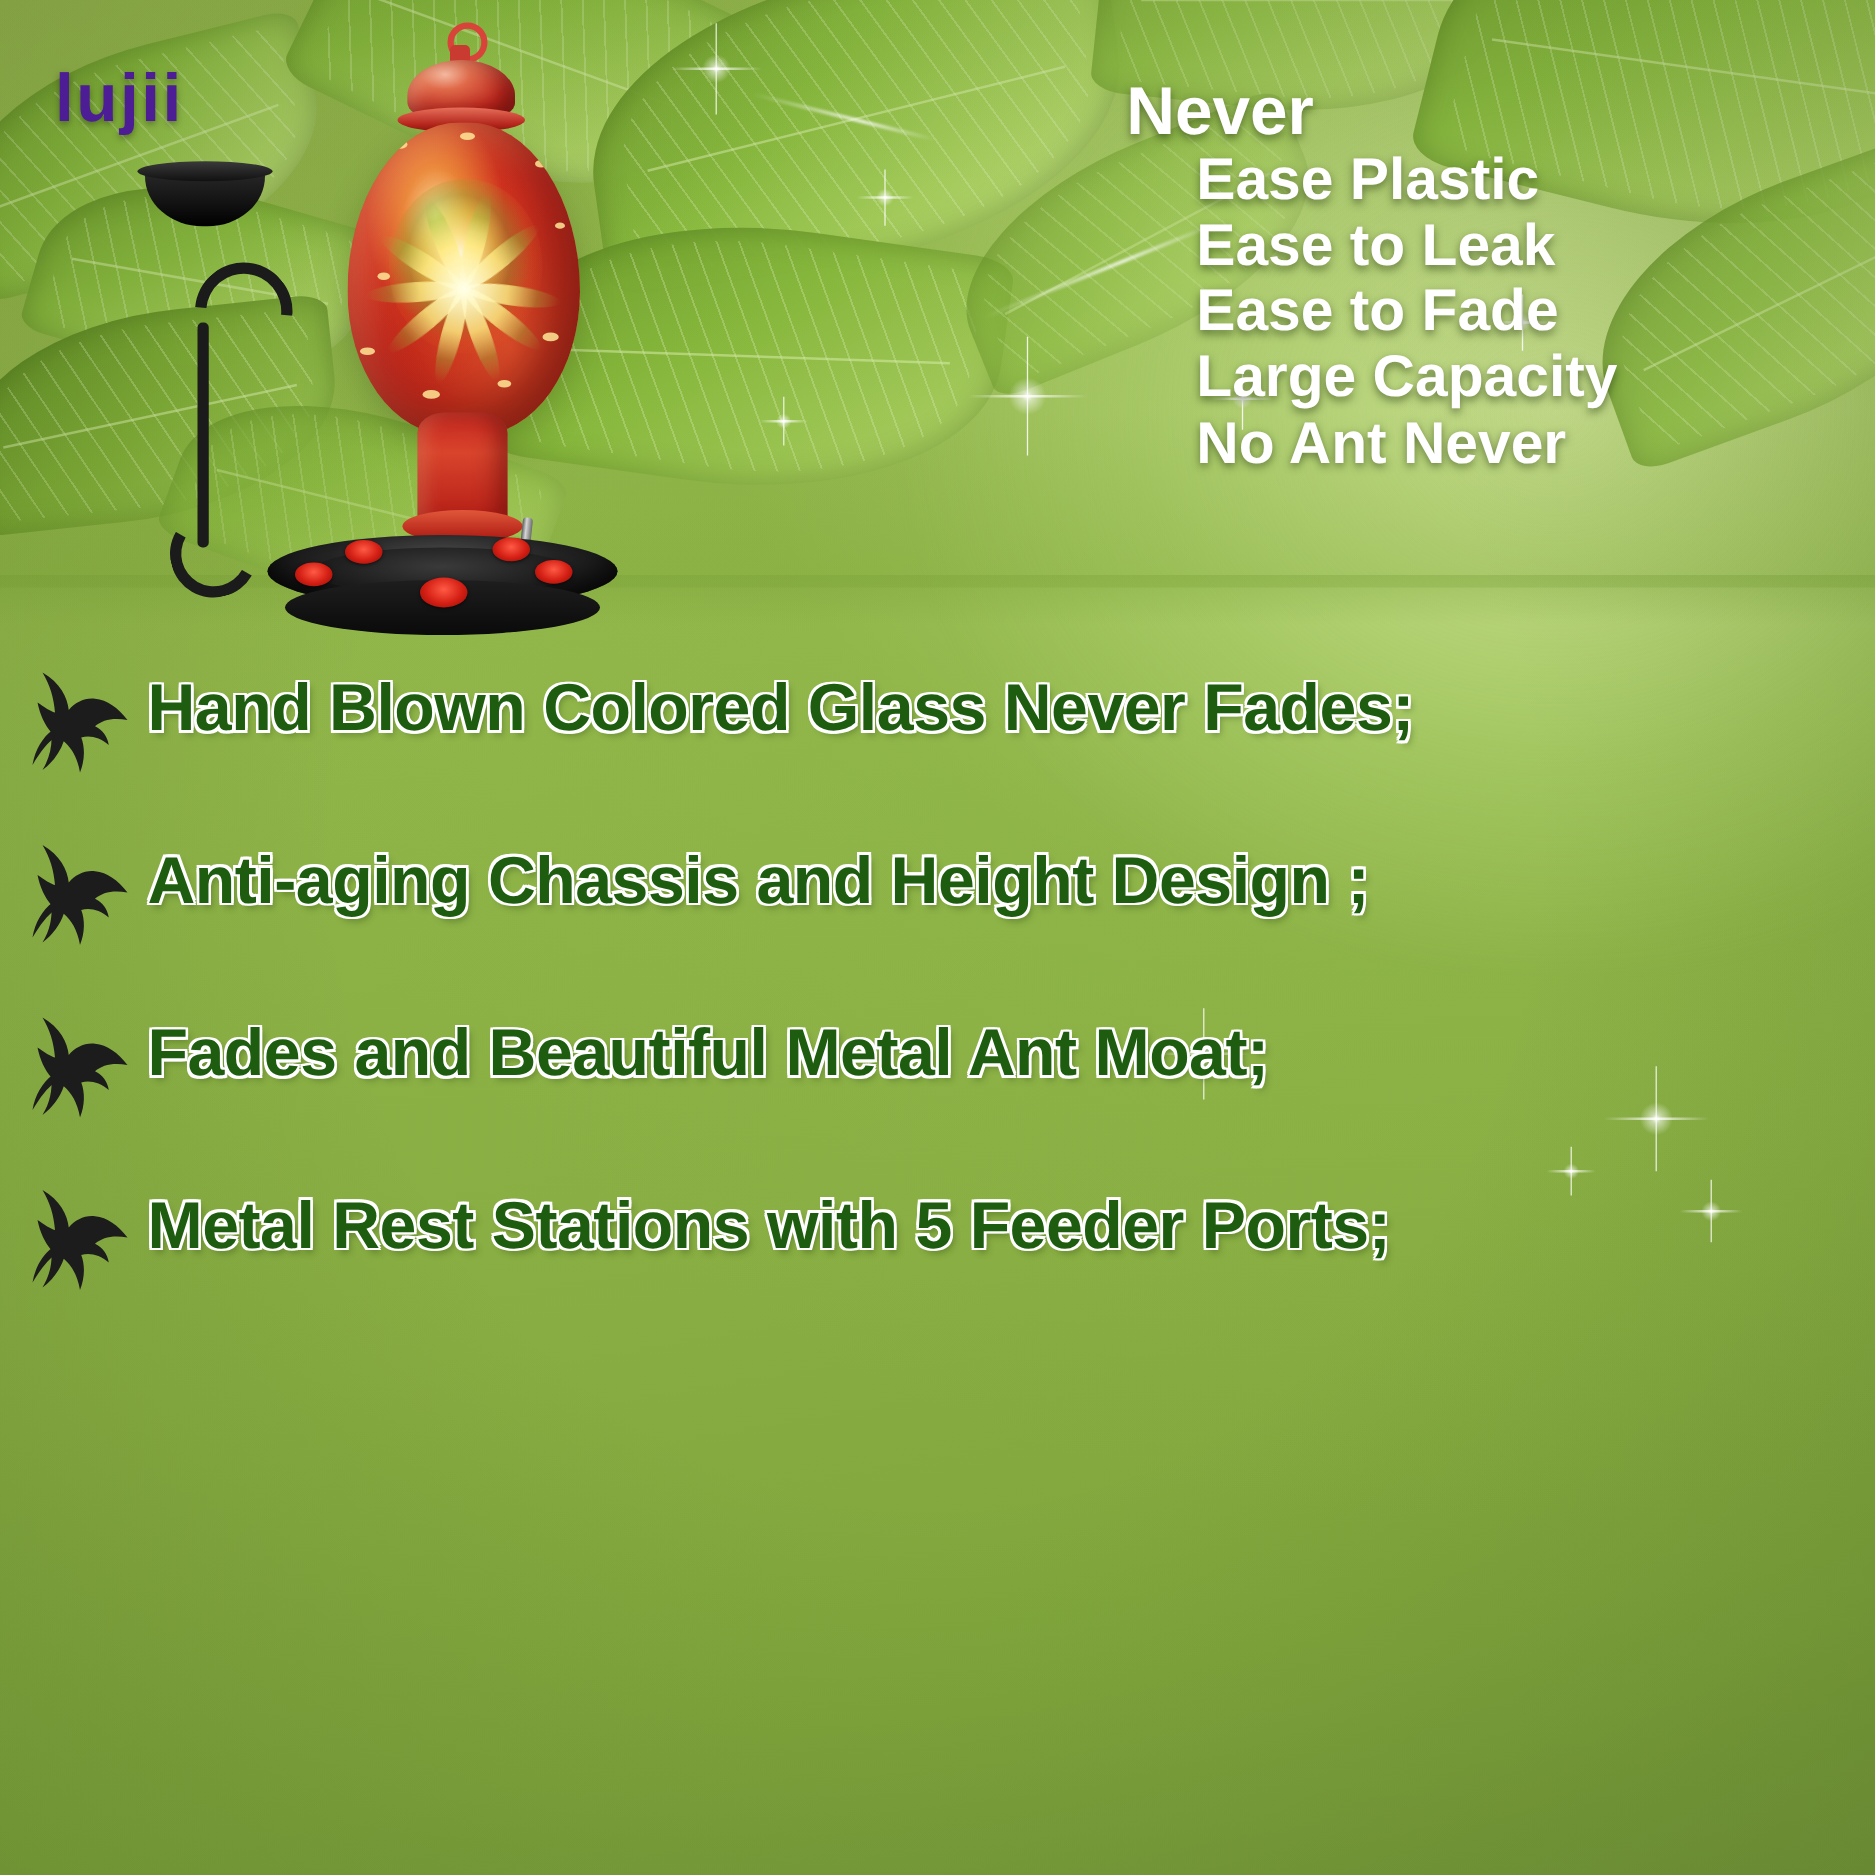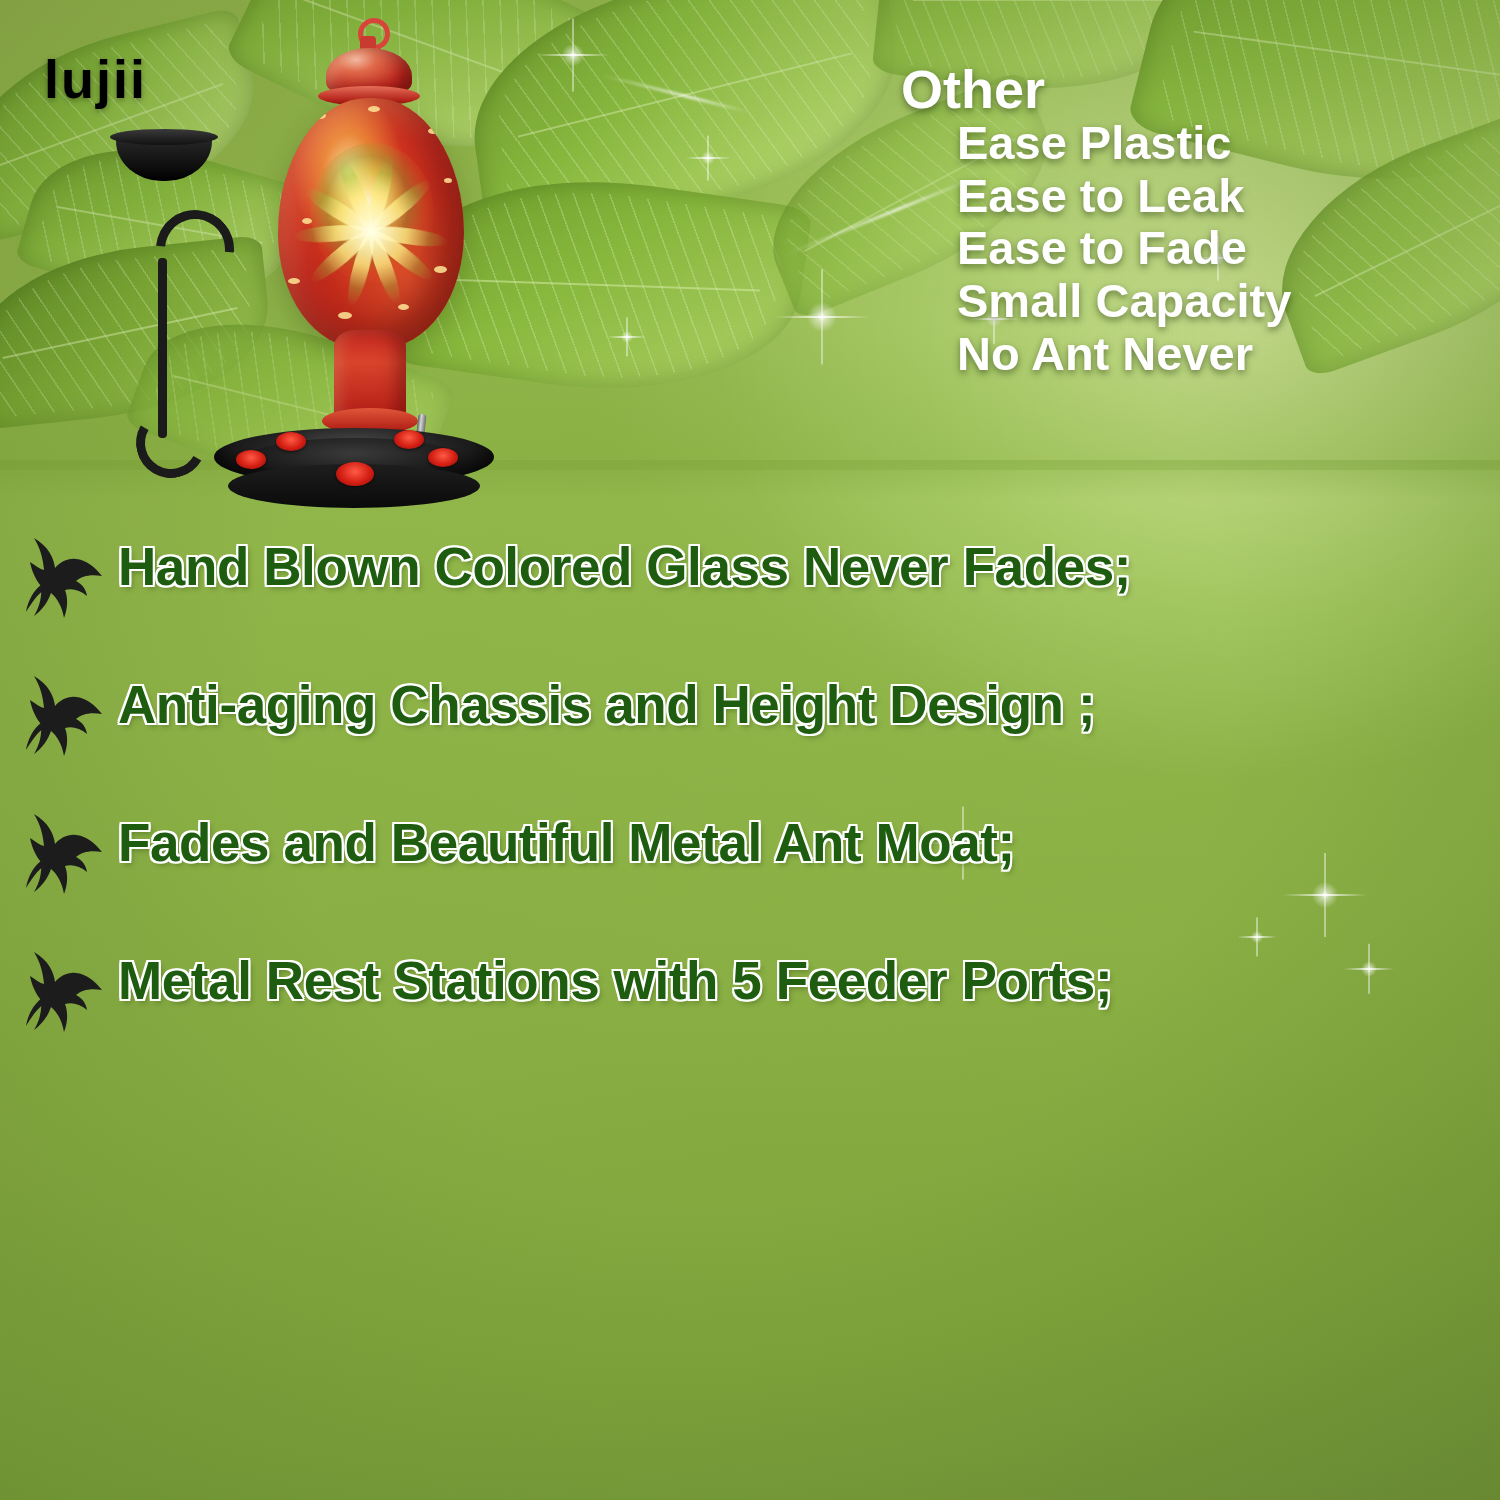--- a/index.html
+++ b/index.html
@@ -112,21 +112,21 @@
     background: linear-gradient(90deg, rgba(255,255,255,0) 0%, rgba(255,255,255,0.75) 60%, rgba(255,255,255,0) 100%);
     filter: blur(1px);
     border-radius: 3px;
   }
 
   
   .brand {
     position: absolute;
     left: 44px;
     top: 52px;
-    color: #000000;
+    color: #4c1d95;
     font-size: 54px;
     font-weight: 700;
     letter-spacing: 2px;
     line-height: 1;
     text-shadow: 0 2px 6px rgba(0,0,0,0.35);
   }
 
   
   .other-block {
     position: absolute;
@@ -458,25 +458,25 @@
       <div class="plate-bottom"></div>
       <div class="flower small" style="left:22px;  top:22px;"></div>
       <div class="flower" style="left:122px; top:34px;"></div>
       <div class="flower small" style="left:214px; top:20px;"></div>
       <div class="flower small" style="left:62px;  top:4px;"></div>
       <div class="flower small" style="left:180px; top:2px;"></div>
     </div>
   </div>
 
   <div class="other-block">
-    <div class="other-title">Other</div>
+    <div class="other-title">Never</div>
     <div class="other-item">Ease Plastic</div>
     <div class="other-item">Ease to Leak</div>
     <div class="other-item">Ease to Fade</div>
-    <div class="other-item">Small Capacity</div>
+    <div class="other-item">Large Capacity</div>
     <div class="other-item">No Ant Never</div>
   </div>
 
   <div class="features">
 
     <div class="feature-row">
       <div class="bird-icon">
         <svg width="88" height="96" viewBox="0 0 88 96" aria-hidden="true">
           <path d="M10 6 C24 14 30 26 31 36 C36 30 44 26 52 27 C62 28 70 34 78 44 C66 42 58 44 52 49 C58 52 62 57 63 64 C56 58 48 56 41 58 C44 66 44 76 40 86 C38 74 33 66 27 61 C24 70 18 78 10 84 C16 74 18 64 17 54 C12 48 8 40 6 30 C12 34 16 37 20 38 C19 26 16 16 10 6 Z" fill="#1c1c1c"></path>
           <path d="M18 52 C10 58 4 68 2 80 C8 70 14 62 20 58 Z" fill="#1c1c1c"></path>

